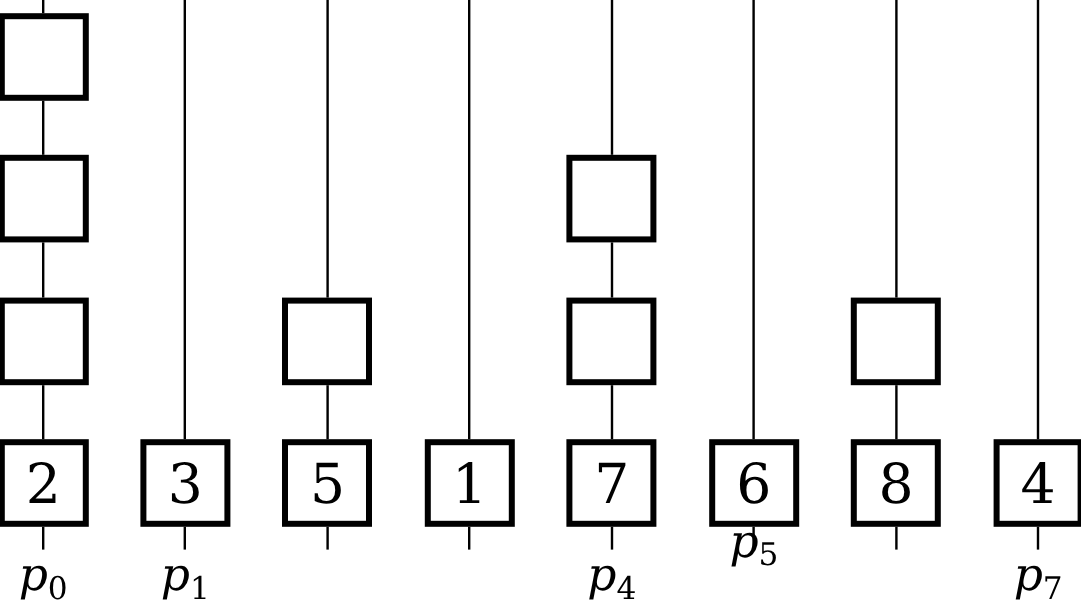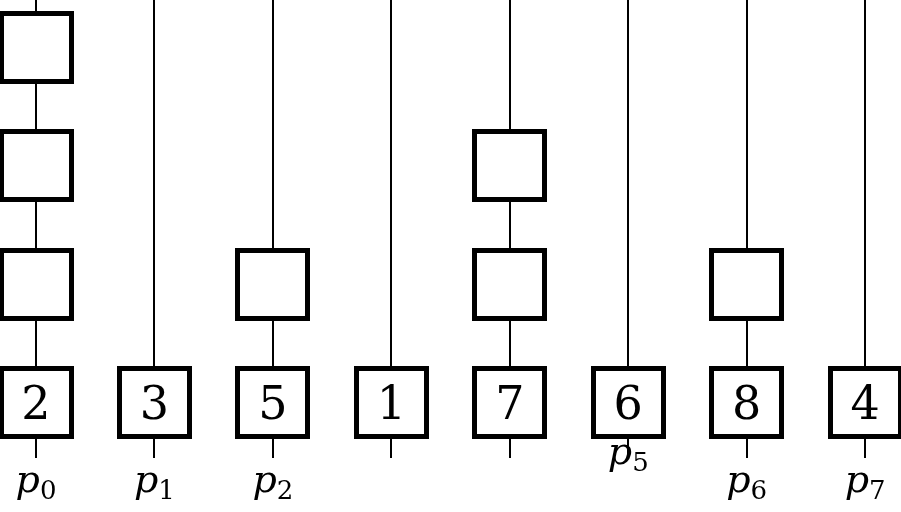--- a/index.html
+++ b/index.html
@@ -74,40 +74,39 @@
     <div class="process-line" style="left: 153.45px; height: 458px;"></div>
     <div class="slot-box" style="left: 116.95px; top: 366px;">
       <span class="slot-value">3</span>
     </div>
     <div class="process-label" style="left: 99.45px; top: 460px;"><span class="base">p</span><span class="subscript">1</span></div>
     <div class="process-line" style="left: 271.9px; height: 458px;"></div>
     <div class="slot-box" style="left: 235.4px; top: 247.5px;"></div>
     <div class="slot-box" style="left: 235.4px; top: 366px;">
       <span class="slot-value">5</span>
     </div>
-    <div class="process-label" style="left: 217.9px; top: 460px;"><span class="base">p</span><span class="subscript">2</span></div>
     <div class="process-line" style="left: 390.35px; height: 458px;"></div>
     <div class="slot-box" style="left: 353.85px; top: 366px;">
       <span class="slot-value">1</span>
     </div>
     <div class="process-line" style="left: 508.8px; height: 458px;"></div>
     <div class="slot-box" style="left: 472.3px; top: 129px;"></div>
     <div class="slot-box" style="left: 472.3px; top: 247.5px;"></div>
     <div class="slot-box" style="left: 472.3px; top: 366px;">
       <span class="slot-value">7</span>
     </div>
+    <div class="process-label" style="left: 454.8px; top: 460px;"><span class="base">p</span><span class="subscript">4</span></div>
     <div class="process-line" style="left: 627.25px; height: 458px;"></div>
     <div class="slot-box" style="left: 590.75px; top: 366px;">
       <span class="slot-value">6</span>
     </div>
     <div class="process-label" style="left: 573.25px; top: 432px;"><span class="base">p</span><span class="subscript">5</span></div>
     <div class="process-line" style="left: 745.7px; height: 458px;"></div>
     <div class="slot-box" style="left: 709.2px; top: 247.5px;"></div>
     <div class="slot-box" style="left: 709.2px; top: 366px;">
       <span class="slot-value">8</span>
     </div>
-    <div class="process-label" style="left: 691.7px; top: 460px;"><span class="base">p</span><span class="subscript">6</span></div>
     <div class="process-line" style="left: 864.15px; height: 458px;"></div>
     <div class="slot-box" style="left: 827.65px; top: 366px;">
       <span class="slot-value">4</span>
     </div>
     <div class="process-label" style="left: 810.15px; top: 460px;"><span class="base">p</span><span class="subscript">7</span></div>
   </div>
 
 </body></html>

